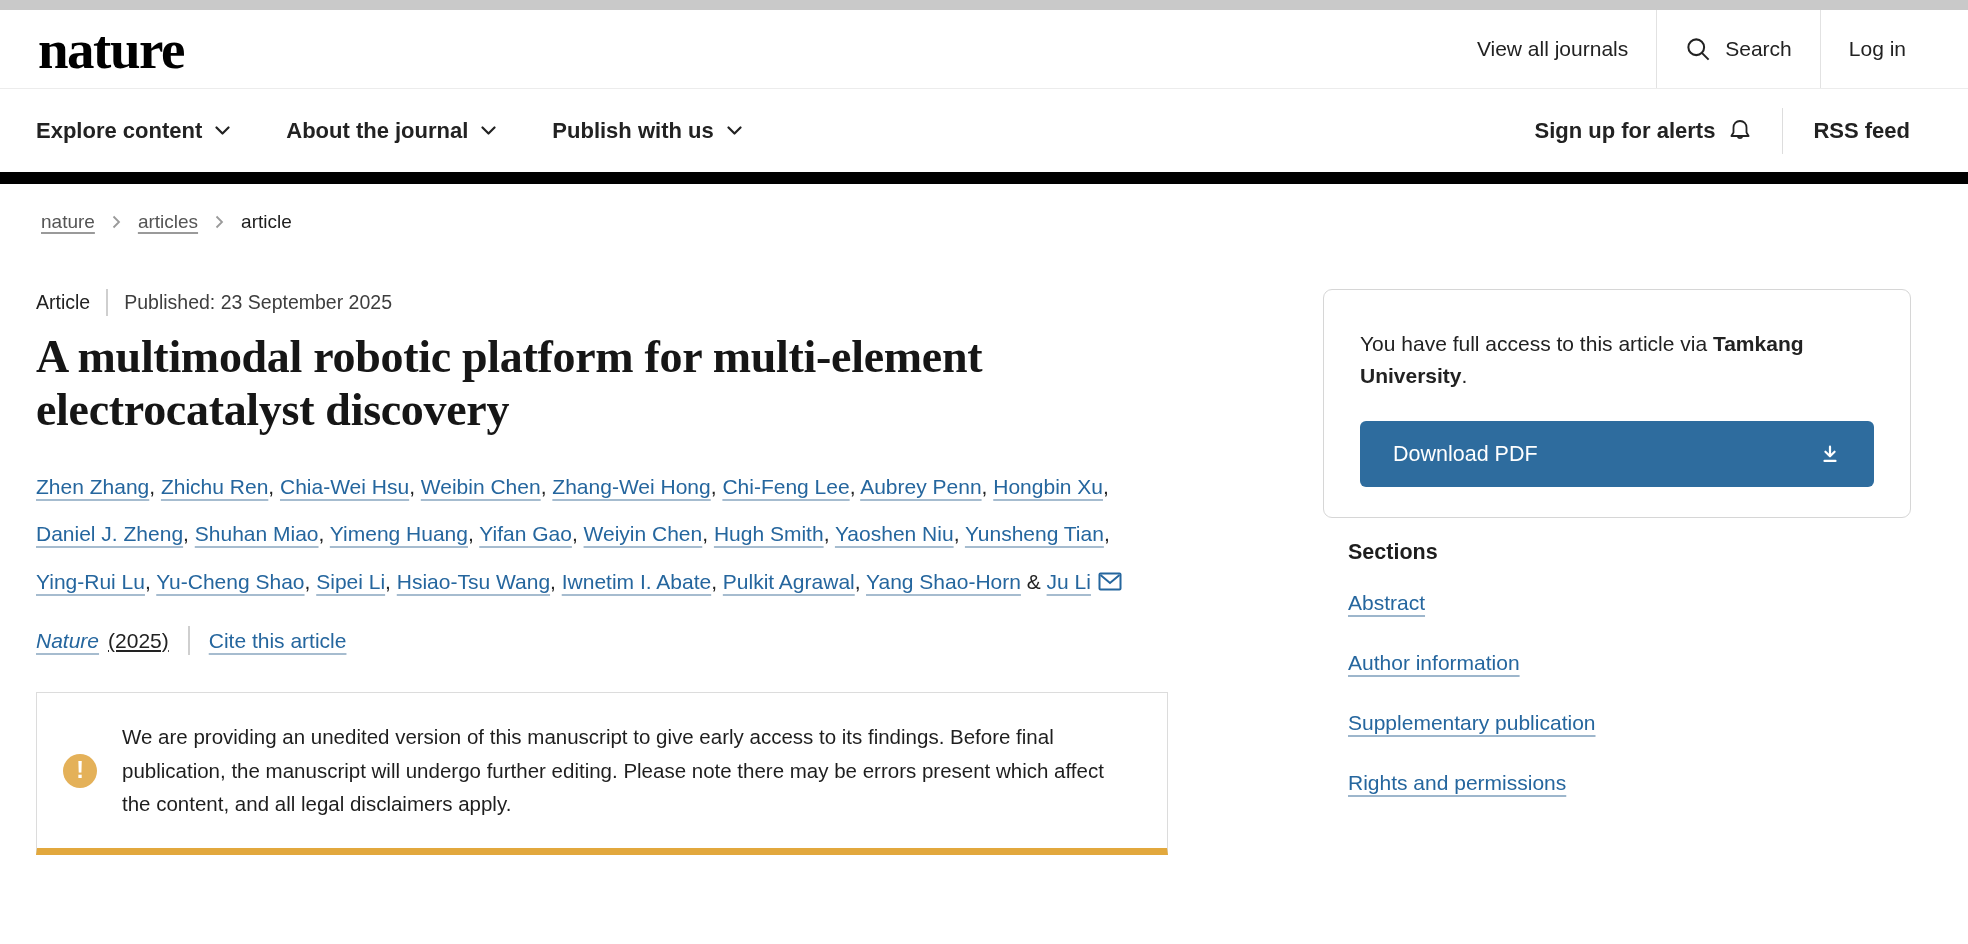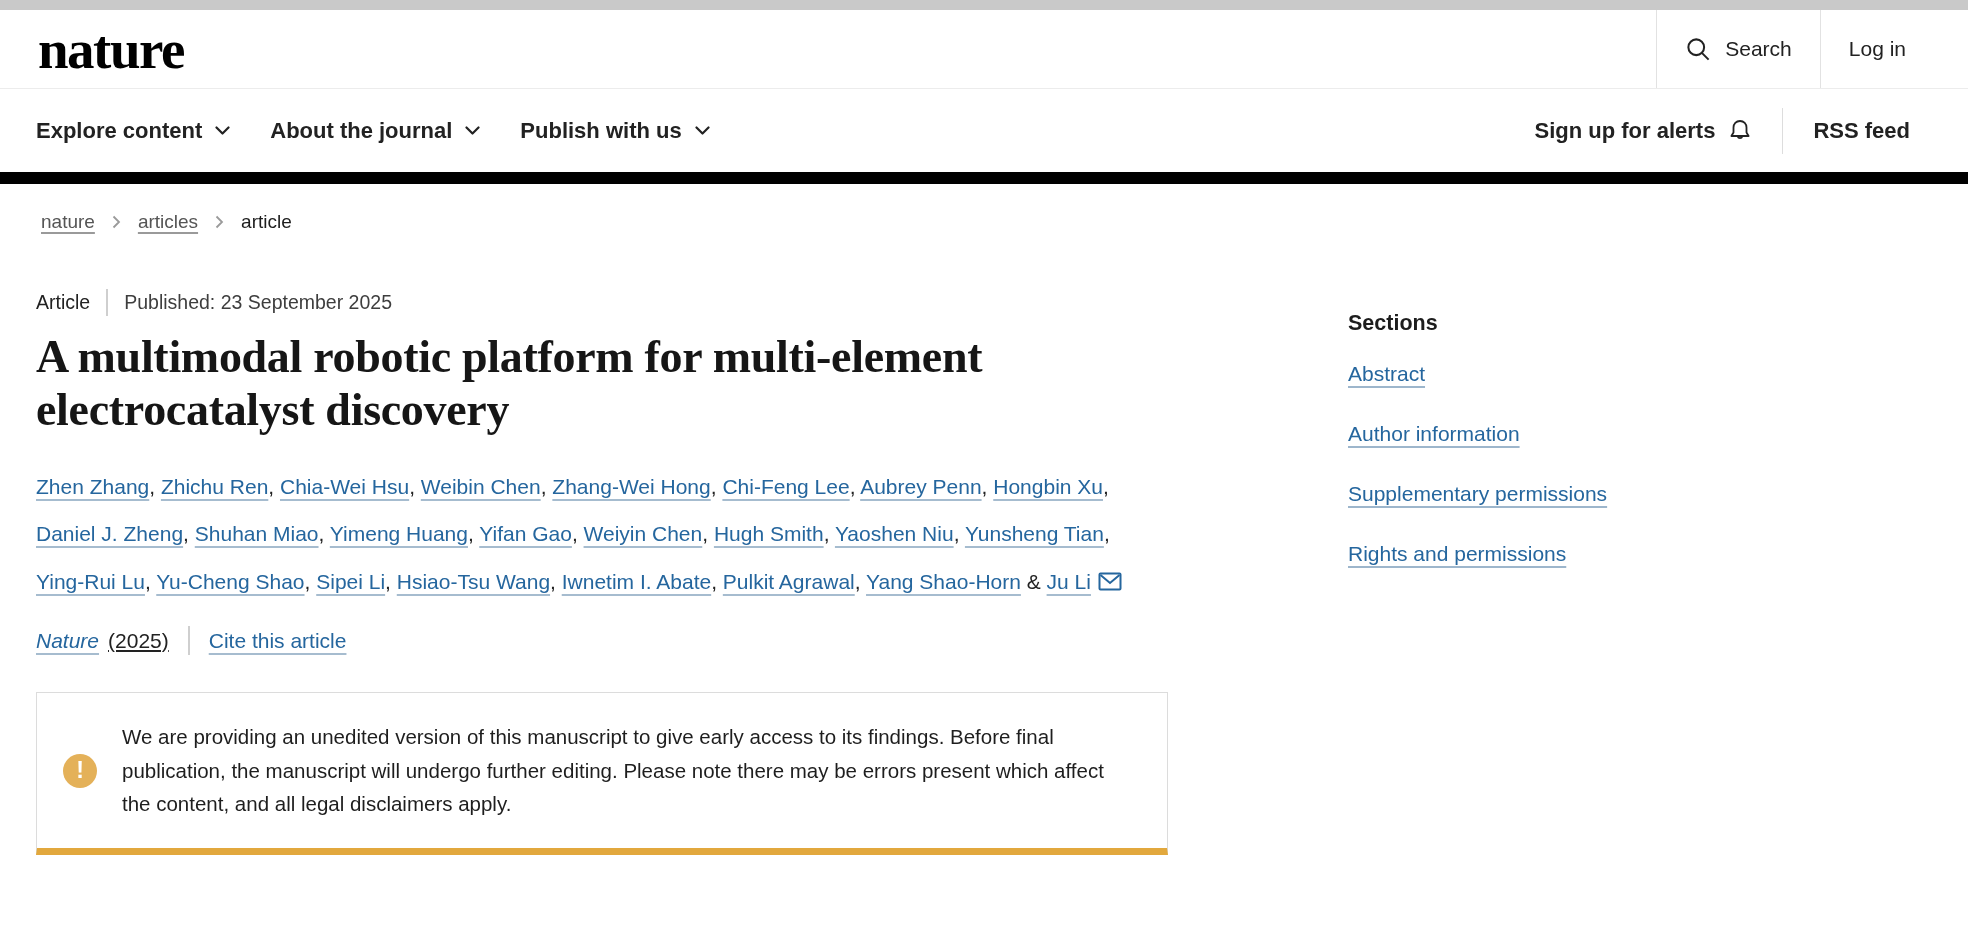--- a/index.html
+++ b/index.html
@@ -20,21 +20,21 @@
   .top-strip{height:10px;background:#c9c9c9;}
   
   .site-header{height:79px;border-bottom:1px solid #ececec;display:flex;align-items:stretch;justify-content:space-between;padding-left:38px;}
   .logo{font-family:"Liberation Serif", serif;font-weight:700;font-size:55px;letter-spacing:-1.5px;align-self:center;line-height:1;color:#000;text-decoration:none;}
   .header-right{display:flex;align-items:stretch;margin-right:58px;font-size:21px;color:#222;}
   .header-item{display:flex;align-items:center;padding:0 28px;gap:13px;text-decoration:none;color:#222;}
   .header-item.bordered{border-left:1px solid #e2e2e2;}
   .header-item:last-child{padding-right:4px;text-align:right;}
   
   .main-nav{height:83px;display:flex;align-items:center;justify-content:space-between;padding:0 58px 0 36px;font-size:22px;font-weight:700;}
-  .nav-left{display:flex;align-items:flex-start;gap:40px;}
+  .nav-left{display:flex;align-items:flex-start;gap:56px;}
   .nav-item{display:flex;align-items:center;gap:13px;color:#222;text-decoration:none;}
   .nav-right{display:flex;align-items:center;}
   .nav-item-alerts{display:flex;align-items:flex-end;gap:13px;color:#222;text-decoration:none;}
   .nav-vsep{width:1px;height:46px;background:#ddd;margin:0 30px;}
   .black-bar{height:12px;background:#000;}
   
   .content{padding:0 36px;}
   .breadcrumb{margin:27px 0 0 5px;display:flex;align-items:center;gap:17px;font-size:19px;color:#555;}
   .breadcrumb a{color:#555;text-decoration:underline;text-decoration-color:#9a9a9a;text-decoration-thickness:1.5px;text-underline-offset:4px;}
   .breadcrumb .current{color:#1d1d1d;}
@@ -68,20 +68,23 @@
   .icon{display:inline-flex;align-items:center;}
 </style>
 </head>
 <body>
 
 <div class="top-strip"></div>
 
 <header class="site-header">
   <a class="logo">nature</a>
   <div class="header-right">
+    <a class="header-item">
+      <span>View all journals</span>
+    </a>
     <a class="header-item bordered">
       <span class="icon">
         <svg width="27" height="27" viewBox="0 0 24 24" fill="none" stroke="#222" stroke-width="1.8">
           <circle cx="10" cy="10" r="7"></circle>
             <line x1="15.2" y1="15.2" x2="21" y2="21"></line>
         </svg>
       </span>
       <span>Search</span>
     </a>
     <a class="header-item bordered">
@@ -180,26 +183,41 @@
         <a class="cite-link">Cite this article</a>
       </div>
 
       <div class="notice-box">
         <div class="notice-icon">!</div>
         <div class="notice-text">We are providing an unedited version of this manuscript to give early access to its findings. Before final publication, the manuscript will undergo further editing. Please note there may be errors present which affect the content, and all legal disclaimers apply.</div>
       </div>
     </main>
 
     <aside>
+      <div class="access-card">
+        <div class="access-text">
+          <span>You have full access to this article via </span><b>Tamkang University</b><span>.</span>
+        </div>
+        <button class="download-btn">
+          <span>Download PDF</span>
+          <span class="icon">
+            <svg width="22" height="24" viewBox="0 0 24 26" fill="none" stroke="#fff" stroke-width="2.4" stroke-linecap="round" stroke-linejoin="round">
+              <line x1="12" y1="5" x2="12" y2="15"></line>
+              <polyline points="7,10.5 12,15.5 17,10.5"></polyline>
+              <line x1="6" y1="20.5" x2="18" y2="20.5"></line>
+            </svg>
+          </span>
+        </button>
+      </div>
 
       <div class="sections">
         <div class="sections-title">Sections</div>
         <ul class="sections-list">
             <li><a>Abstract</a></li>
             <li><a>Author information</a></li>
-            <li><a>Supplementary permissions</a></li>
+            <li><a>Supplementary publication</a></li>
             <li><a>Rights and permissions</a></li>
           </ul>
       </div>
     </aside>
 
   </div>
 </div>
 
 </body></html>

